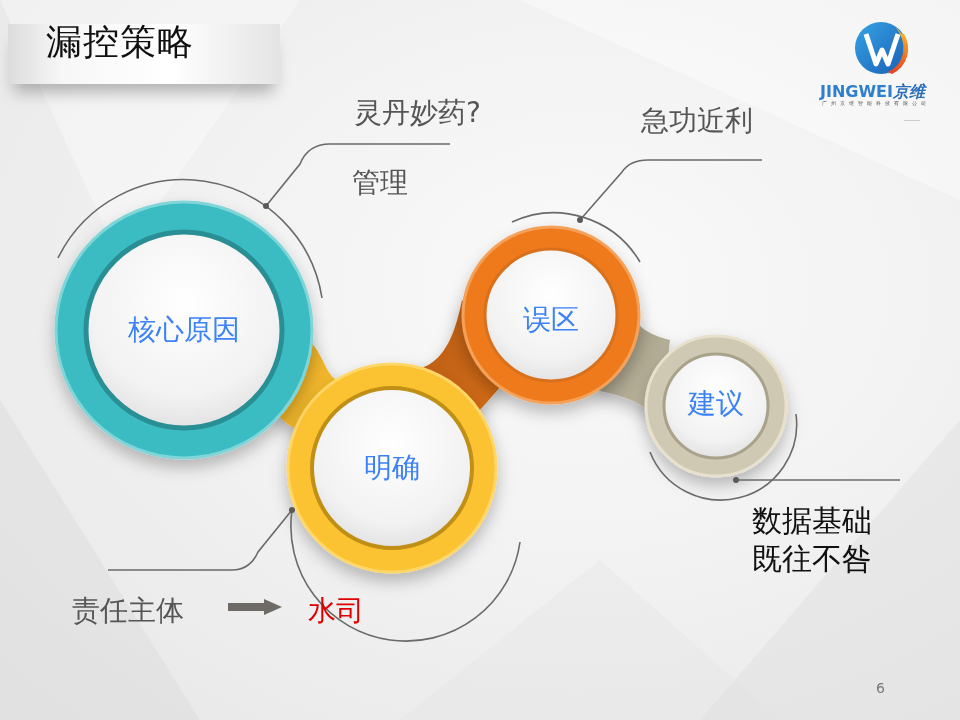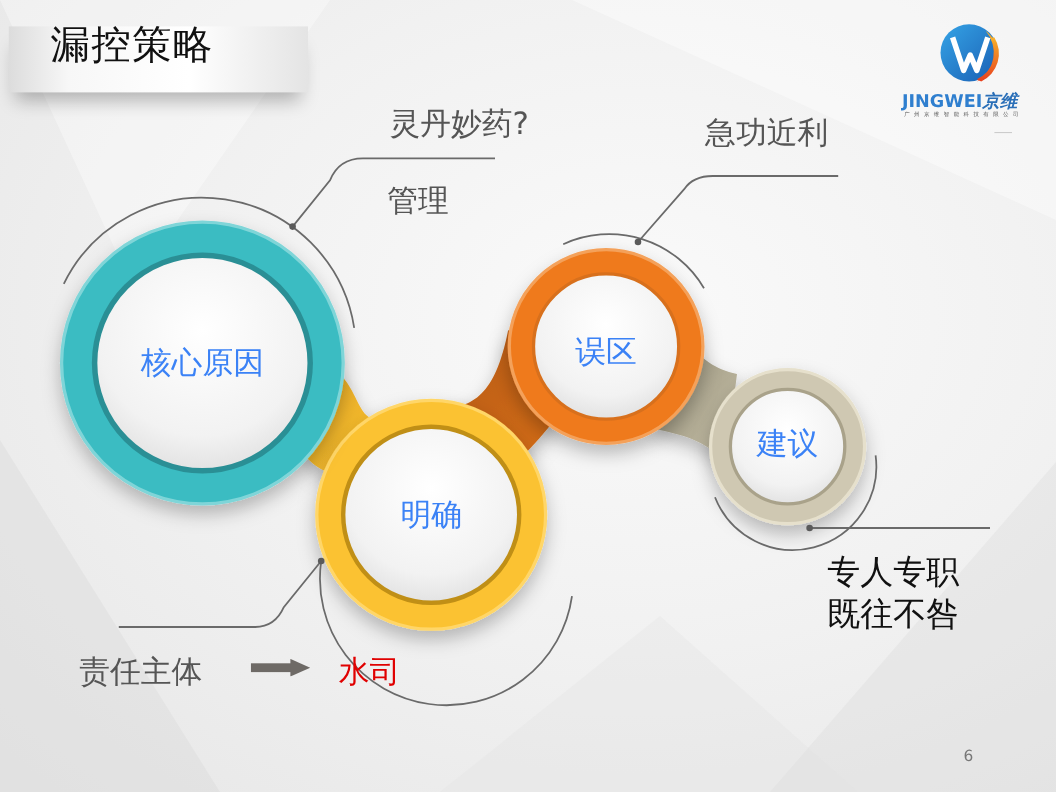--- a/index.html
+++ b/index.html
@@ -149,21 +149,21 @@
 <div class="node-label" style="left:184px; top:330px;">核心原因</div>
 <div class="node-label" style="left:392px; top:468px;">明确</div>
 <div class="node-label" style="left:551px; top:320px;">误区</div>
 <div class="node-label" style="left:716px; top:404px;">建议</div>
 
 <div class="label" style="left:354px; top:96px;">灵丹妙药?</div>
 <div class="label" style="left:352px; top:166px;">管理</div>
 <div class="label" style="left:641px; top:104px;">急功近利</div>
 
 <div class="stack">
-  <div>专人专职</div>
+  <div>数据基础</div>
   <div>既往不咎</div>
 </div>
 
 <div class="resp">责任主体</div>
 <svg class="arrow" viewBox="0 0 54 16">
   <rect x="0" y="4" width="38" height="8" fill="#6e6a66"></rect>
   <polygon points="36,0 54,8 36,16" fill="#6e6a66"></polygon>
 </svg>
 <div class="water">水司</div>
 

